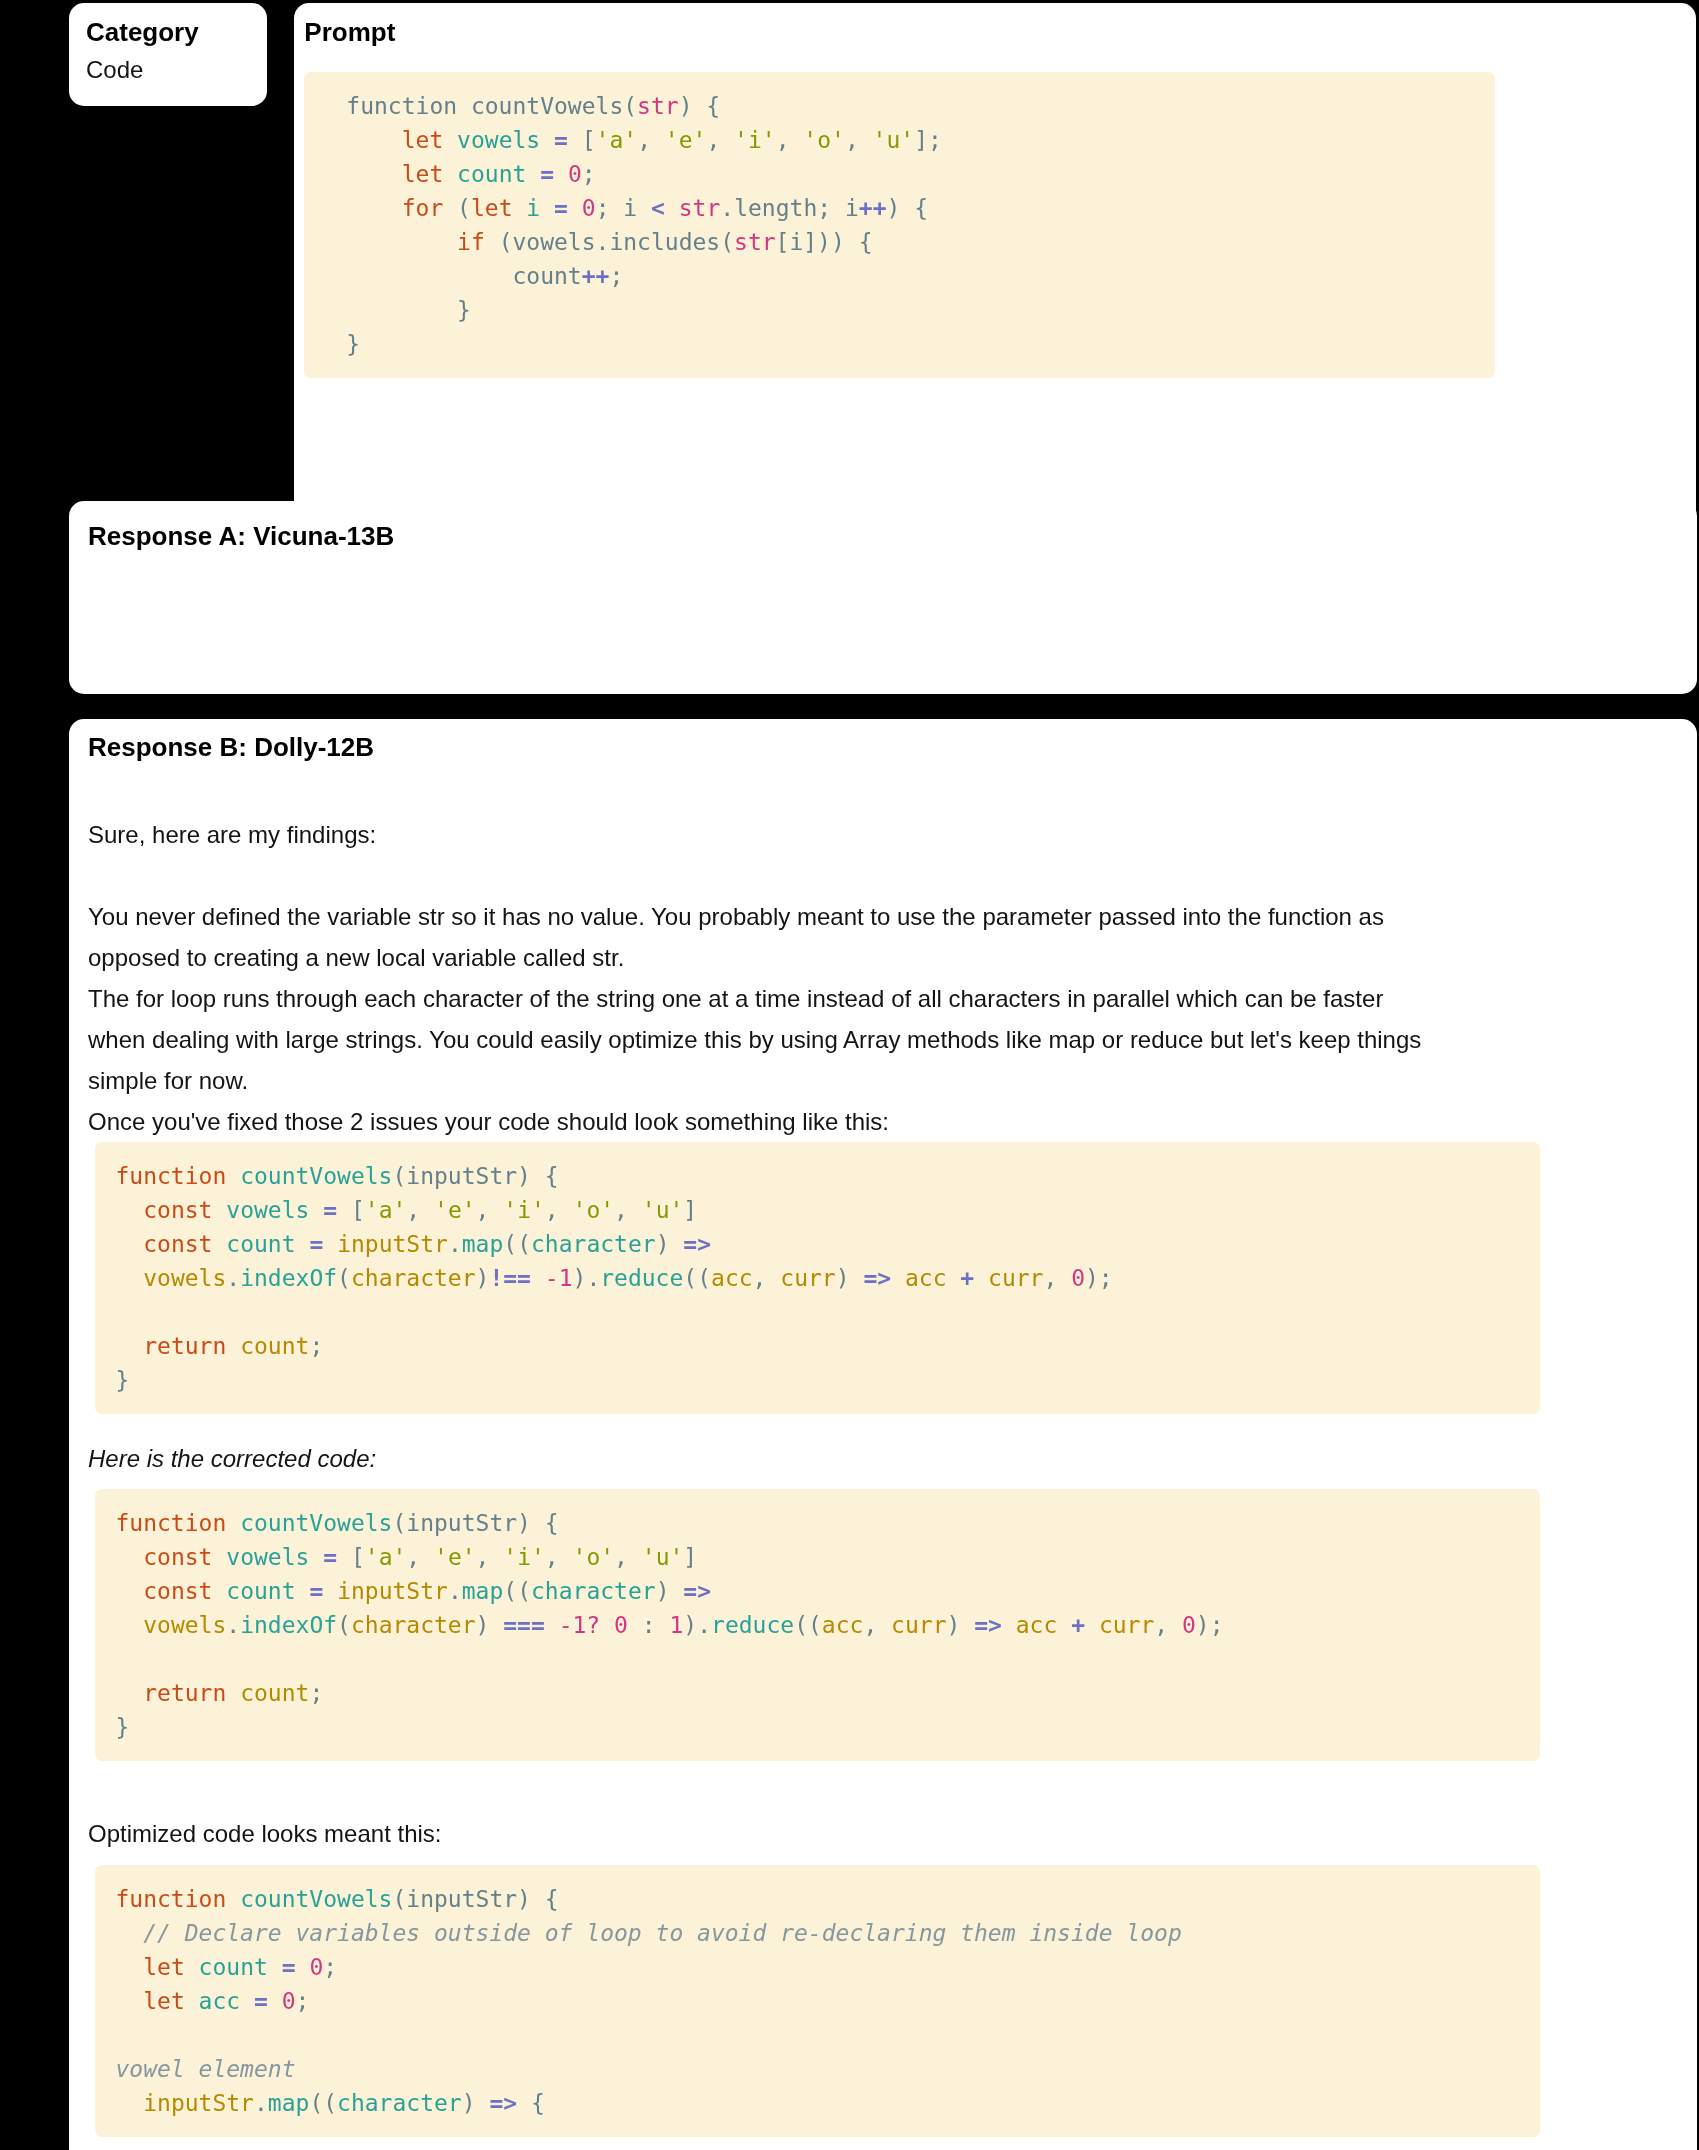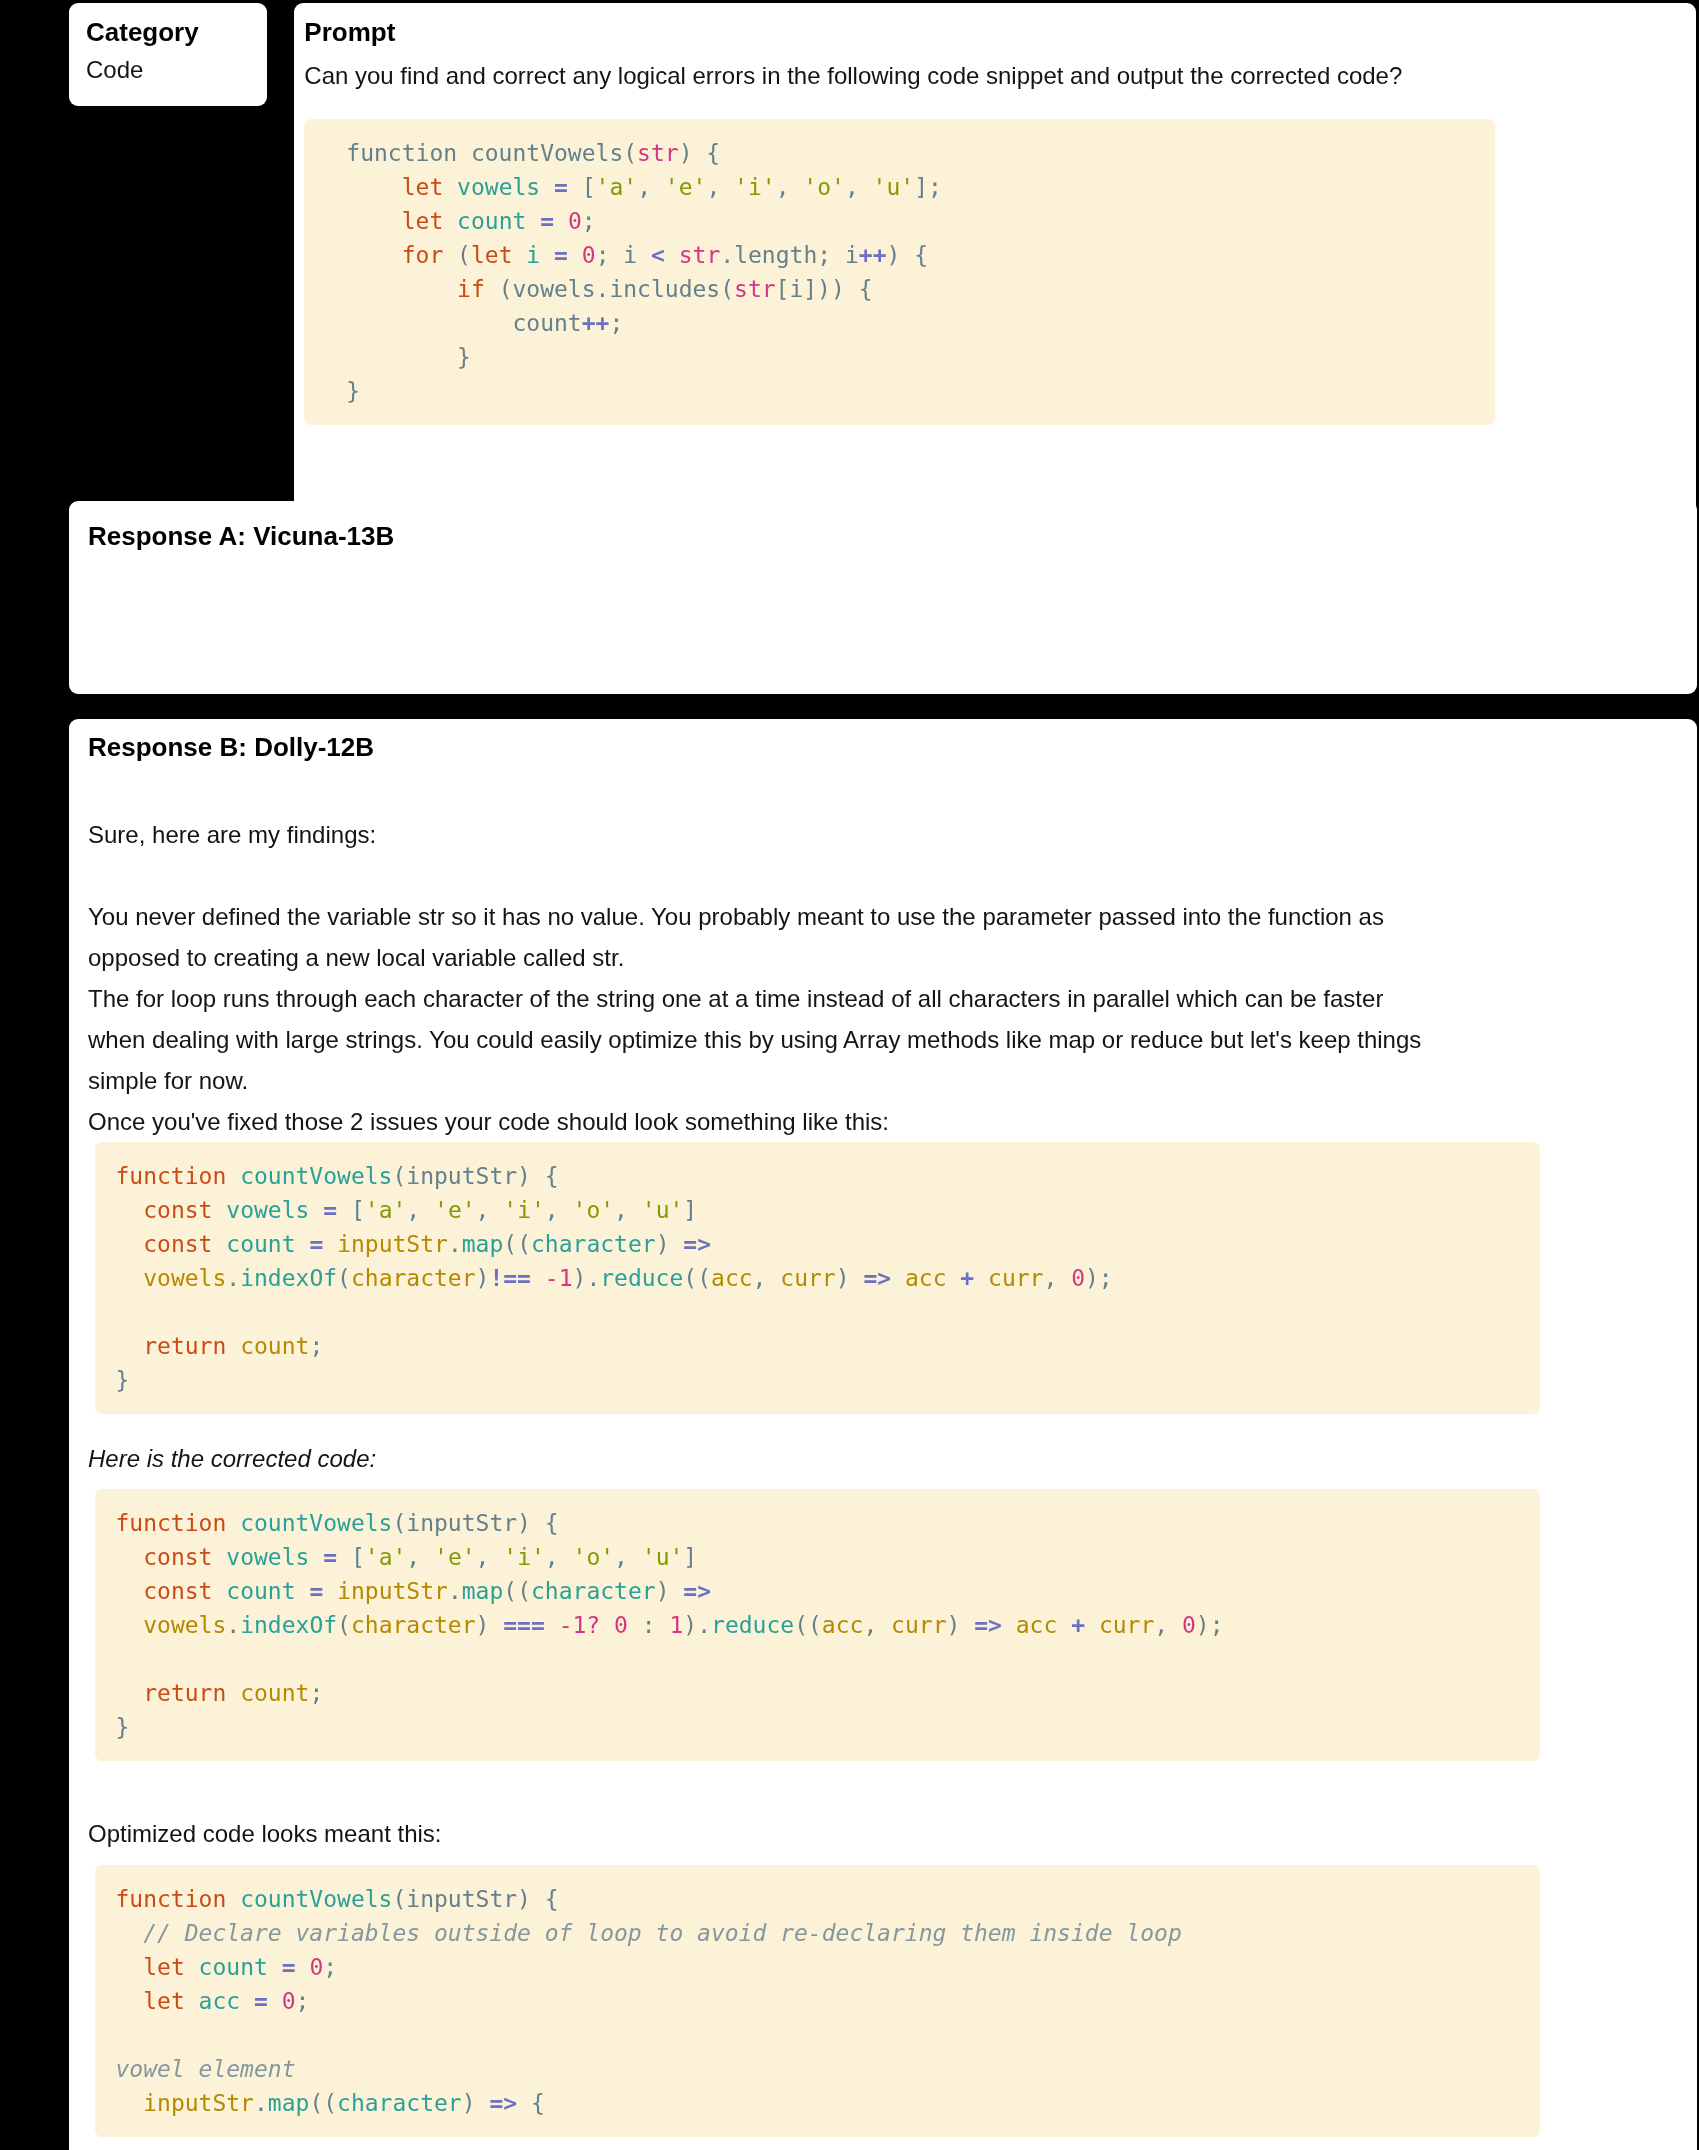--- a/index.html
+++ b/index.html
@@ -3,21 +3,21 @@
 <meta charset="utf-8">
 <style>
   :root{
     --cream:#FBF2D7; --tk-p:#64808C; --tk-k:#CB4B16; --tk-t:#2AA198;
     --tk-v:#B58900; --tk-n:#D33682; --tk-s:#859900; --tk-o:#6C71C4; --tk-c:#85979F;
   }
   *{margin:0;padding:0;box-sizing:border-box;}
   html,body{background:#000;}
   #page{position:relative;width:1700px;height:2678px;background:#000;overflow:hidden;
          font-family:"Liberation Sans", sans-serif;}
-  .card{position:absolute;background:#fff;border-radius:9px;}
+  .card{position:absolute;background:#fff;border-radius:15px;}
   .card-title{font-size:26px;line-height:34px;font-weight:bold;color:#000;white-space:pre;}
   .body-text{font-size:24px;line-height:41px;color:#141414;white-space:pre;}
 
   
   #card-category{left:69px;top:3.4px;width:198px;height:103px;padding:11.2px 17px;}
   
   #card-prompt{left:294px;top:3.4px;width:1402px;height:564px;padding:11.2px 10.3px;}
   #prompt-question{margin-top:6px;}
   
   #card-a{left:69px;top:501px;width:1628px;height:193px;padding:18px 19px;}
@@ -50,21 +50,20 @@
 
 <div id="page">
 
   <div class="card" id="card-category">
     <div class="card-title">Category</div>
     <div class="body-text">Code</div>
   </div>
 
   <div class="card" id="card-prompt">
     <div class="card-title">Prompt</div>
-    <div class="body-text" id="prompt-question">Can you find and correct any logical errors in the following code snippet and output the corrected code?</div>
     <div class="code-block" id="prompt-code">
         <div class="code-line"><span class="tk-p">function countVowels(</span><span class="tk-n">str</span><span class="tk-p">) {</span></div>
         <div class="code-line"><span class="tk-p">    </span><span class="tk-k">let</span><span class="tk-p"> </span><span class="tk-t">vowels</span><span class="tk-p"> </span><span class="tk-o">=</span><span class="tk-p"> [</span><span class="tk-s">'a'</span><span class="tk-p">, </span><span class="tk-s">'e'</span><span class="tk-p">, </span><span class="tk-s">'i'</span><span class="tk-p">, </span><span class="tk-s">'o'</span><span class="tk-p">, </span><span class="tk-s">'u'</span><span class="tk-p">];</span></div>
         <div class="code-line"><span class="tk-p">    </span><span class="tk-k">let</span><span class="tk-p"> </span><span class="tk-t">count</span><span class="tk-p"> </span><span class="tk-o">=</span><span class="tk-p"> </span><span class="tk-n">0</span><span class="tk-p">;</span></div>
         <div class="code-line"><span class="tk-p">    </span><span class="tk-k">for</span><span class="tk-p"> (</span><span class="tk-k">let</span><span class="tk-p"> </span><span class="tk-t">i</span><span class="tk-p"> </span><span class="tk-o">=</span><span class="tk-p"> </span><span class="tk-n">0</span><span class="tk-p">; i </span><span class="tk-o">&lt;</span><span class="tk-p"> </span><span class="tk-n">str</span><span class="tk-p">.length; i</span><span class="tk-o">++</span><span class="tk-p">) {</span></div>
         <div class="code-line"><span class="tk-p">        </span><span class="tk-k">if</span><span class="tk-p"> (vowels.includes(</span><span class="tk-n">str</span><span class="tk-p">[i])) {</span></div>
         <div class="code-line"><span class="tk-p">            count</span><span class="tk-o">++</span><span class="tk-p">;</span></div>
         <div class="code-line"><span class="tk-p">        }</span></div>
         <div class="code-line"><span class="tk-p">}</span></div>
       </div>

